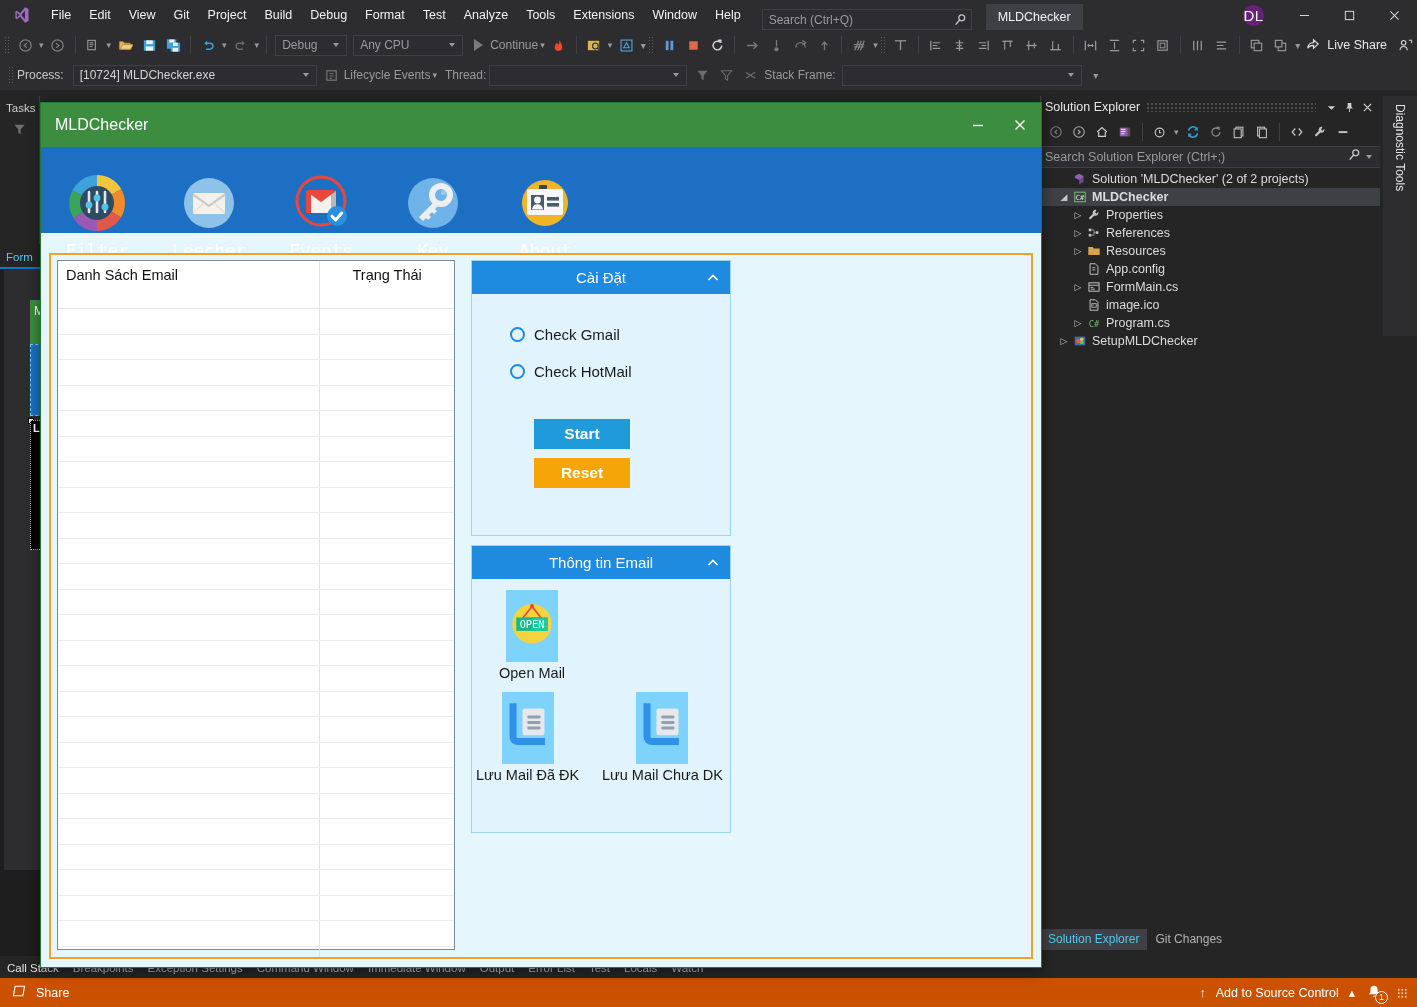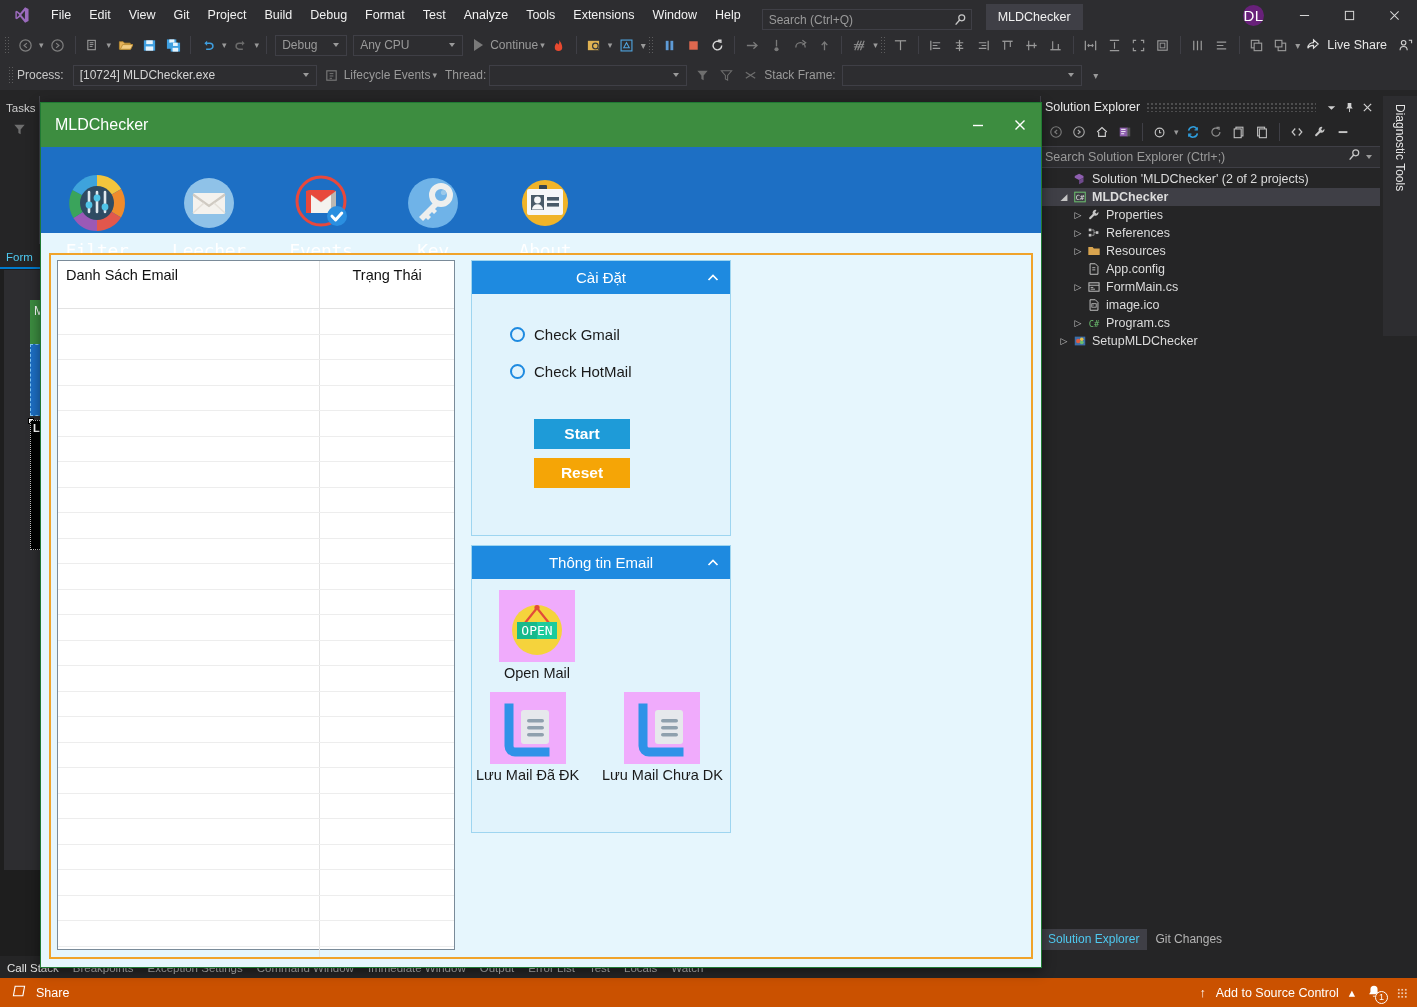--- a/index.html
+++ b/index.html
@@ -283,22 +283,22 @@
     display: block; margin-left: 62px;
   }
   .btn-start { background: #1e9bd8; margin-top: 39px; }
   .btn-reset { background: #f5a506; margin-top: 9px; }
 
   .panel-email { left: 420px; top: 290px; width: 260px; height: 288px; }
   .tile {
     position: absolute; display: flex; flex-direction: column; align-items: center; gap: 3px;
   }
   .tile .thumb {
-    width: 76px; height: 72px; background: #f0abfc; display: flex;
-    align-items: flex-end; justify-content: center;
+    width: 52px; height: 72px; background: #7dd3fc; display: flex;
+    align-items: flex-start; justify-content: center;
   }
   .tile .thumb svg { width: 66px; height: 66px; }
   .tile .cap { font-size: 14.5px; color: #1a1a1a; white-space: nowrap; }
   .tile-open { left: 27px; top: 44px; }
   .tile-saved { left: 4px; top: 146px; }
   .tile-unsaved { left: 130px; top: 146px; }
 </style>
 </head>
 <body>
 

